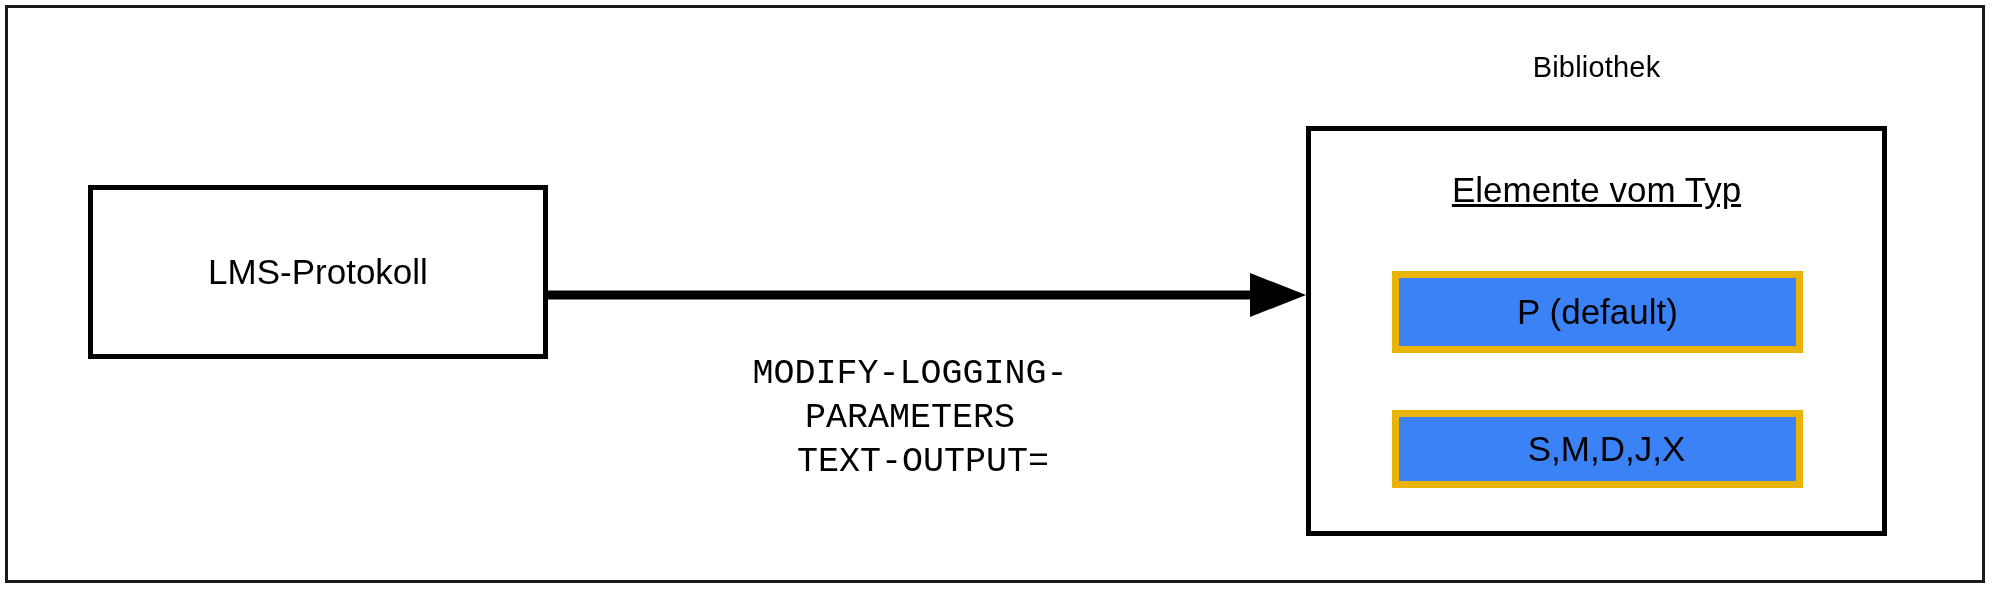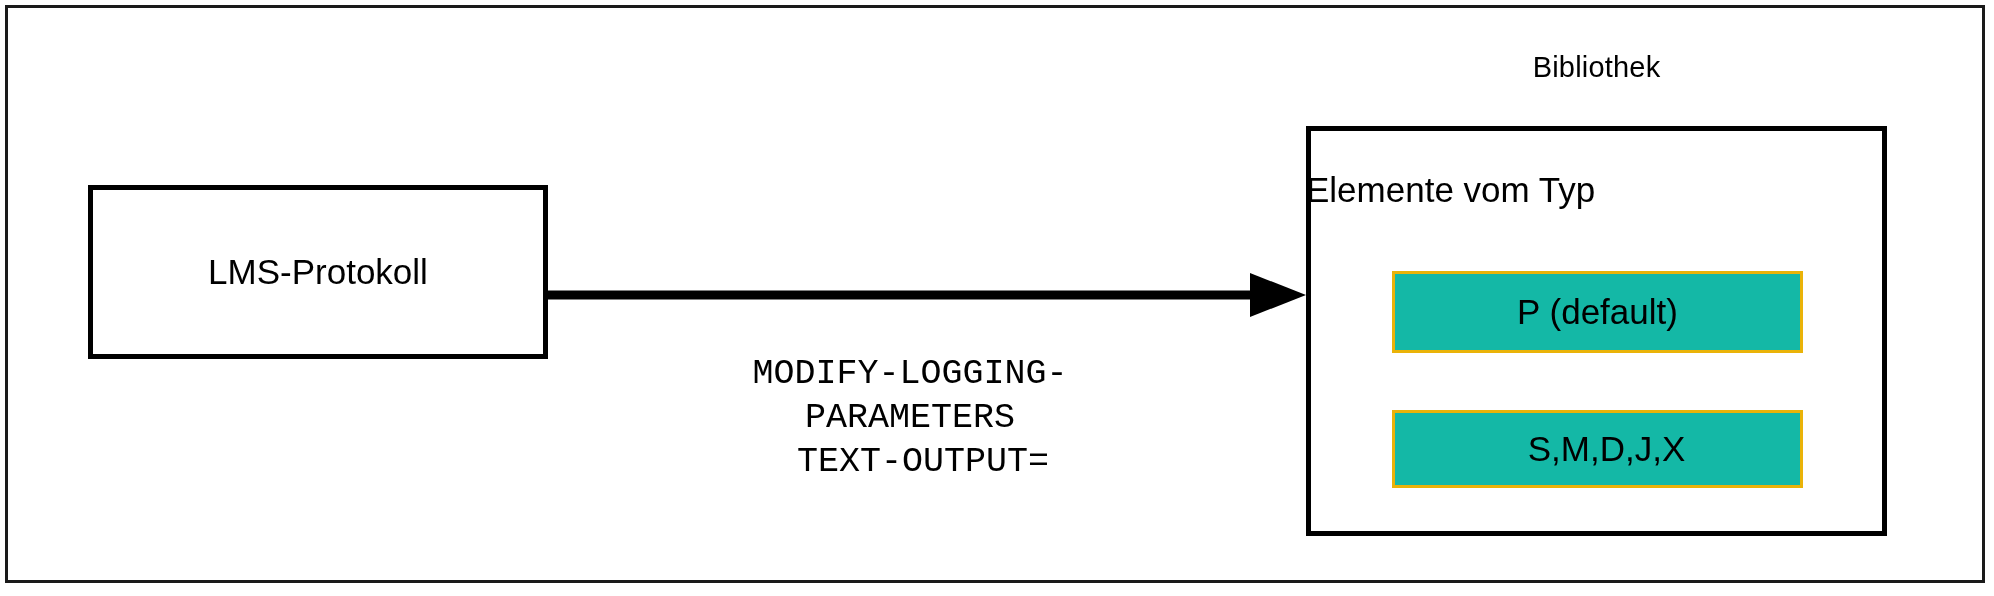--- a/index.html
+++ b/index.html
@@ -78,30 +78,31 @@
     color: #000000;
     letter-spacing: 0.2px;
     margin-top: 17px;
   }
 
   #library-heading {
     position: absolute;
     left: 1306px;
     top: 170px;
     width: 581px;
-    text-align: left;
+    text-align: center;
     font-size: 35px;
     color: #000000;
+    text-decoration: underline;
   }
 
   .inner-box {
     position: absolute;
-    border: 3px solid #eab308;
+    border: 7px solid #eab308;
     box-sizing: border-box;
-    background: #14b8a6;
+    background: #3b82f6;
     display: flex;
     align-items: center;
     justify-content: center;
   }
 
   #inner-box-0 {
     left: 1392px;
     top: 271px;
     width: 411px;
     height: 82px;

